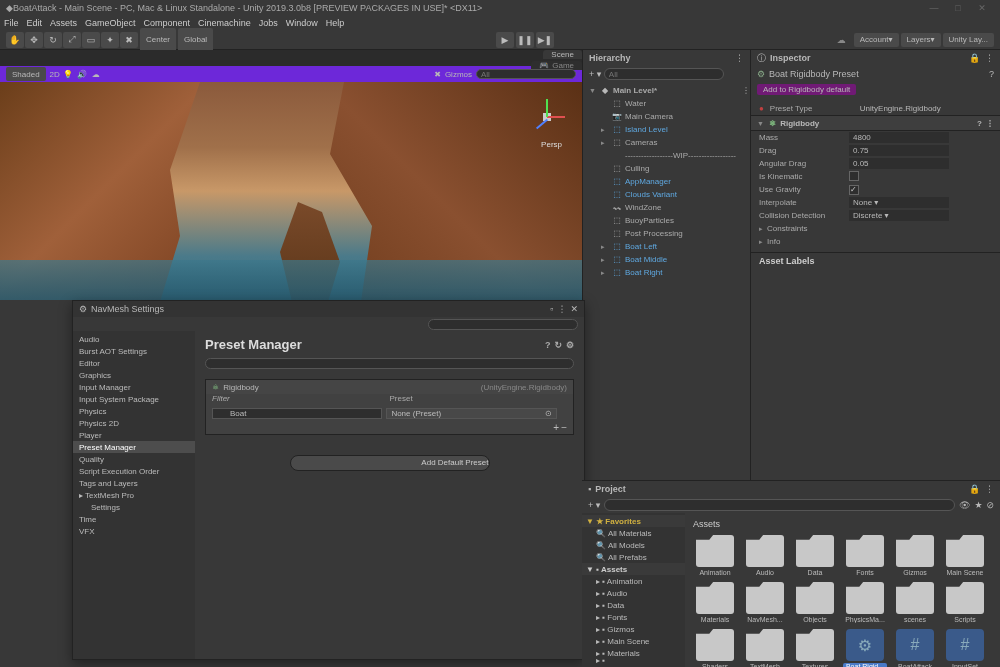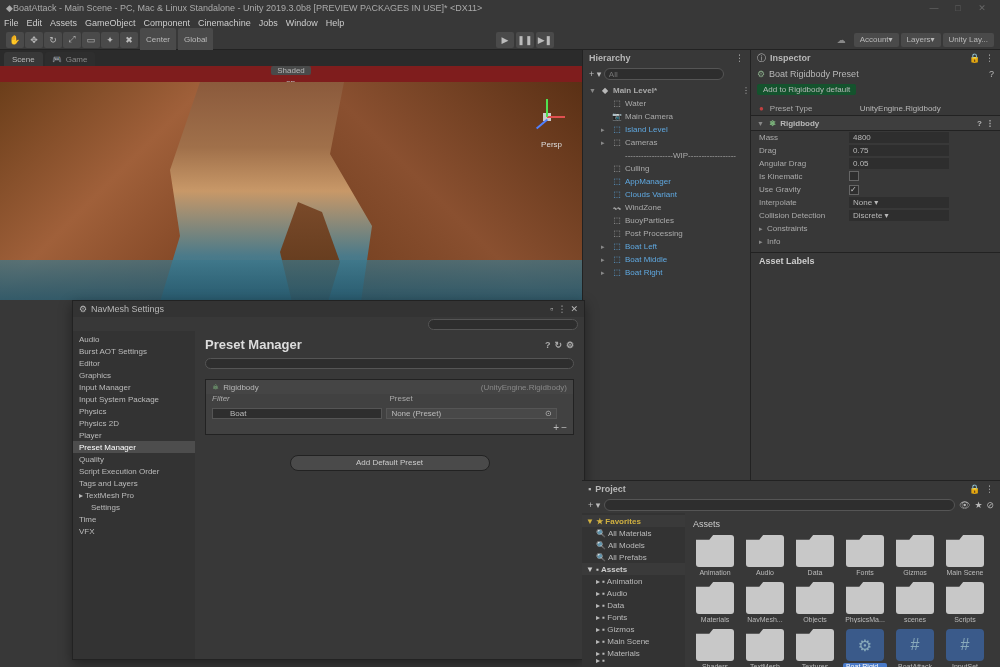--- a/index.html
+++ b/index.html
@@ -12,24 +12,24 @@
 .toolbar { height: 20px; background: #383838; border-bottom: 1px solid #222; display: flex; align-items: center; padding: 0 6px; gap: 2px; }
 .tbtn { width: 18px; height: 16px; background: #4a4a4a; border-radius: 2px; display: flex; align-items: center; justify-content: center; font-size: 9px; color: #bbb; cursor: pointer; }
 .tbtn-group { display: flex; gap: 1px; }
 .tlabel { height: 16px; background: #4a4a4a; padding: 12px 6px; display: flex; align-items: center; border-radius: 2px; font-size: 8px; color: #bbb; }
 .toolbar .spacer { flex: 1; }
 .dropdown { height: 14px; background: #4a4a4a; padding: 0 6px; display: flex; align-items: center; border-radius: 2px; font-size: 8px; }
 .main-area { position: relative; height: calc(100% - 50px); }
 
 
 .scene-panel { position: absolute; left: 0; top: 0; width: 582px; height: 250px; background: #2b2b2b; }
-.tab-row { height: 16px; display: flex; align-items: flex-end; padding-left: 4px; gap: 2px; }
+.tab-row { height: 16px; display: flex; align-items: flex-end; padding-left: 4px; gap: 2px; flex-direction: column; }
 .tab { height: 14px; padding: 0 8px; background: #383838; border-radius: 3px 3px 0 0; display: flex; align-items: center; gap: 3px; font-size: 8px; }
 .tab.inactive { background: #2e2e2e; color: #888; }
-.scene-toolbar { height: 16px; background: #7f1d1d; display: flex; align-items: center; padding: 0 6px; gap: 4px; font-size: 8px; flex-direction: column; }
+.scene-toolbar { height: 16px; background: #6d28d9; display: flex; align-items: center; padding: 0 6px; gap: 4px; font-size: 8px; }
 .viewport { position: relative; height: calc(100% - 32px); background: linear-gradient(180deg, #8b5a3c 0%, #a0704a 30%, #c89868 50%, #4a7a8a 80%, #3a6a7a 100%); overflow: hidden; }
 .rock-left { position: absolute; left: 0; top: 0; width: 200px; height: 220px; background: linear-gradient(135deg, #6b3e1a, #a0603a, #7a4020); clip-path: polygon(0 0, 100% 0, 85% 40%, 90% 70%, 80% 100%, 0 100%); }
 .rock-right { position: absolute; right: 0; top: 0; width: 280px; height: 240px; background: linear-gradient(225deg, #5a3015, #8a5030, #6a3818); clip-path: polygon(15% 0, 100% 0, 100% 100%, 20% 100%, 25% 60%, 10% 30%); }
 .rock-mid { position: absolute; left: 280px; top: 120px; width: 60px; height: 100px; background: linear-gradient(180deg, #7a4a2a, #5a3518); clip-path: polygon(30% 0, 70% 10%, 100% 60%, 80% 100%, 20% 100%, 0 50%); }
 .water { position: absolute; left: 0; bottom: 0; width: 100%; height: 40px; background: linear-gradient(180deg, rgba(60,120,140,0.7), rgba(40,90,110,0.9)); }
 .gizmo { position: absolute; right: 15px; top: 15px; width: 40px; height: 40px; }
 .gizmo-x { position: absolute; width: 18px; height: 2px; background: #e05050; top: 19px; left: 20px; }
 .gizmo-y { position: absolute; width: 2px; height: 18px; background: #50e050; top: 2px; left: 19px; }
 .gizmo-z { position: absolute; width: 14px; height: 2px; background: #5080ff; top: 26px; left: 8px; transform: rotate(-40deg); }
 .gizmo-cube { position: absolute; width: 8px; height: 8px; background: #ccc; top: 16px; left: 16px; }
@@ -45,21 +45,21 @@
 .tree-item.d1 { padding-left: 18px; }
 .tree-arrow { width: 8px; color: #888; font-size: 7px; }
 .tree-icon { width: 10px; text-align: center; font-size: 8px; }
 .tree-item .blue { color: #5fa8e0; }
 .tree-item .grey { color: #aaa; }
 
 
 .inspector-panel { position: absolute; left: 750px; top: 0; width: 250px; height: 430px; background: #383838; border-left: 1px solid #222; }
 .insp-title-row { height: 16px; display: flex; align-items: center; padding: 0 6px; gap: 4px; font-size: 9px; }
 .insp-addto { height: 14px; margin: 2px 6px; }
-.insp-addto-btn { background: #14532d; padding: 1px 6px; font-size: 8px; display: inline-block; border-radius: 2px; }
+.insp-addto-btn { background: #701a75; padding: 1px 6px; font-size: 8px; display: inline-block; border-radius: 2px; }
 .insp-row { height: 13px; display: flex; align-items: center; padding: 0 8px; font-size: 8px; }
 .insp-label { width: 90px; color: #aaa; }
 .insp-value { flex: 1; }
 .insp-field { background: #2e2e2e; padding: 0 4px; height: 11px; line-height: 11px; display: inline-block; min-width: 100px; }
 .insp-component-hdr { height: 16px; background: #3e3e3e; display: flex; align-items: center; padding: 0 6px; gap: 4px; font-size: 8px; font-weight: bold; border-top: 1px solid #222; border-bottom: 1px solid #222; }
 .chk { width: 10px; height: 10px; background: #2e2e2e; border: 1px solid #666; display: inline-block; }
 .chk.on::after { content: "✓"; font-size: 8px; color: #ccc; display: block; line-height: 8px; }
 
 
 .settings-window { position: absolute; left: 72px; top: 250px; width: 513px; height: 360px; background: #383838; border: 1px solid #222; box-shadow: 0 4px 12px rgba(0,0,0,0.4); }
@@ -81,21 +81,21 @@
 .pm-comp-hdr { height: 14px; display: flex; align-items: center; padding: 0 6px; font-size: 8px; background: #454545; }
 .pm-comp-hdr .spacer { flex: 1; }
 .pm-cols { height: 12px; display: flex; padding: 0 6px; font-size: 8px; color: #aaa; }
 .pm-col-l { width: 50%; font-style: italic; }
 .pm-col-r { width: 50%; }
 .pm-fields { height: 14px; display: flex; padding: 2px 6px; gap: 4px; }
 .pm-filter-input { width: 48%; height: 11px; background: #2e2e2e; border: 1px solid #555; font-size: 8px; color: #bbb; padding: 0 17px; }
 .pm-preset-select { width: 48%; height: 11px; background: #484848; border: 1px solid #555; font-size: 8px; color: #bbb; padding: 0 4px; display: flex; align-items: center; }
 .pm-addremove { height: 14px; display: flex; justify-content: flex-end; padding: 0 6px; gap: 2px; align-items: center; }
 .pm-addremove span { cursor: pointer; color: #bbb; font-size: 10px; }
-.pm-default-btn { display: block; width: 200px; margin: 20px auto; height: 16px; background: #4a4a4a; border: 1px solid #222; font-size: 8px; text-align: center; line-height: 14px; color: #ccc; border-radius: 8px; }
+.pm-default-btn { display: block; width: 200px; margin: 20px auto; height: 16px; background: #4a4a4a; border: 1px solid #222; font-size: 8px; text-align: right; line-height: 14px; color: #ccc; border-radius: 8px; }
 
 
 .project-panel { position: absolute; left: 582px; top: 430px; width: 418px; height: 237px; background: #383838; border-top: 1px solid #222; }
 .proj-body { display: flex; height: calc(100% - 32px); }
 .proj-sidebar { width: 103px; background: #333; overflow: hidden; padding: 2px 0; }
 .proj-folder { height: 12px; padding: 0 4px; font-size: 8px; display: flex; align-items: center; gap: 2px; color: #bbb; }
 .proj-folder.d1 { padding-left: 14px; }
 .proj-folder.fav { color: #d0b040; font-weight: bold; background: #3a3a3a; }
 .proj-folder.assets-hdr { color: #ccc; font-weight: bold; background: #3a3a3a; }
 .proj-content { flex: 1; background: #383838; padding: 4px; }

